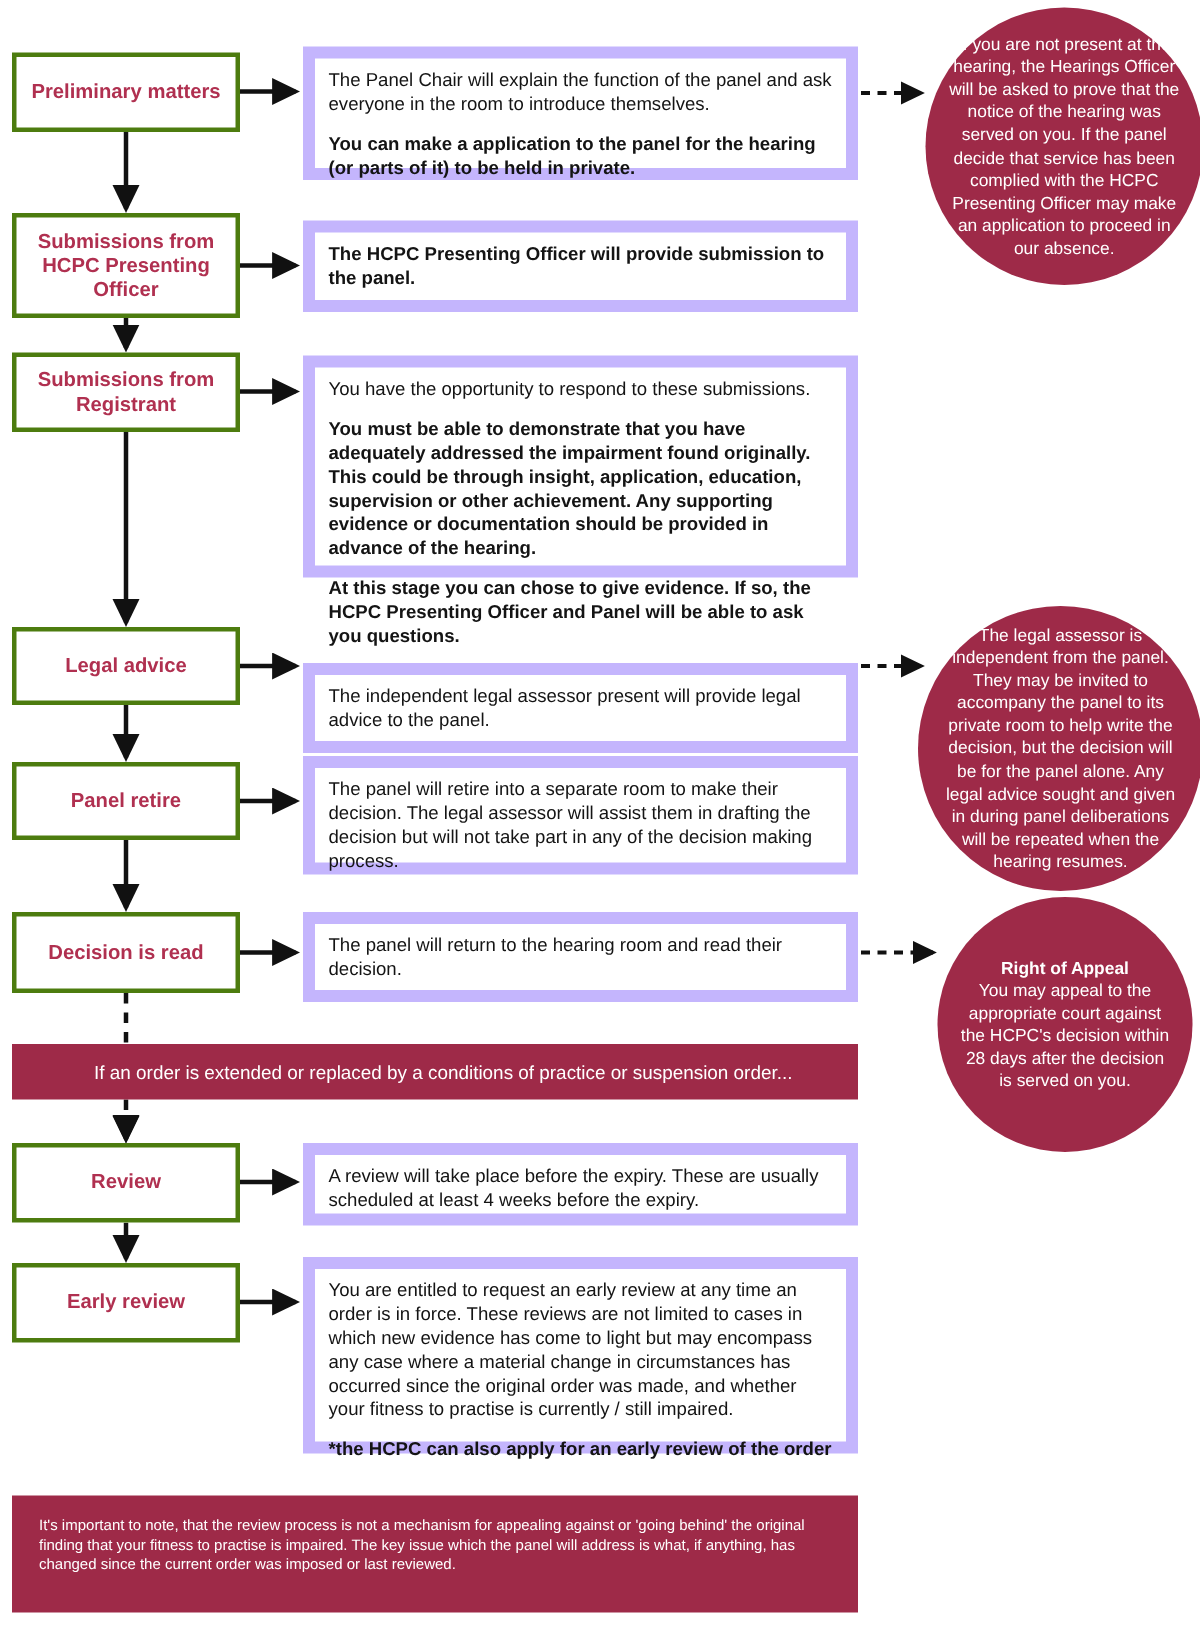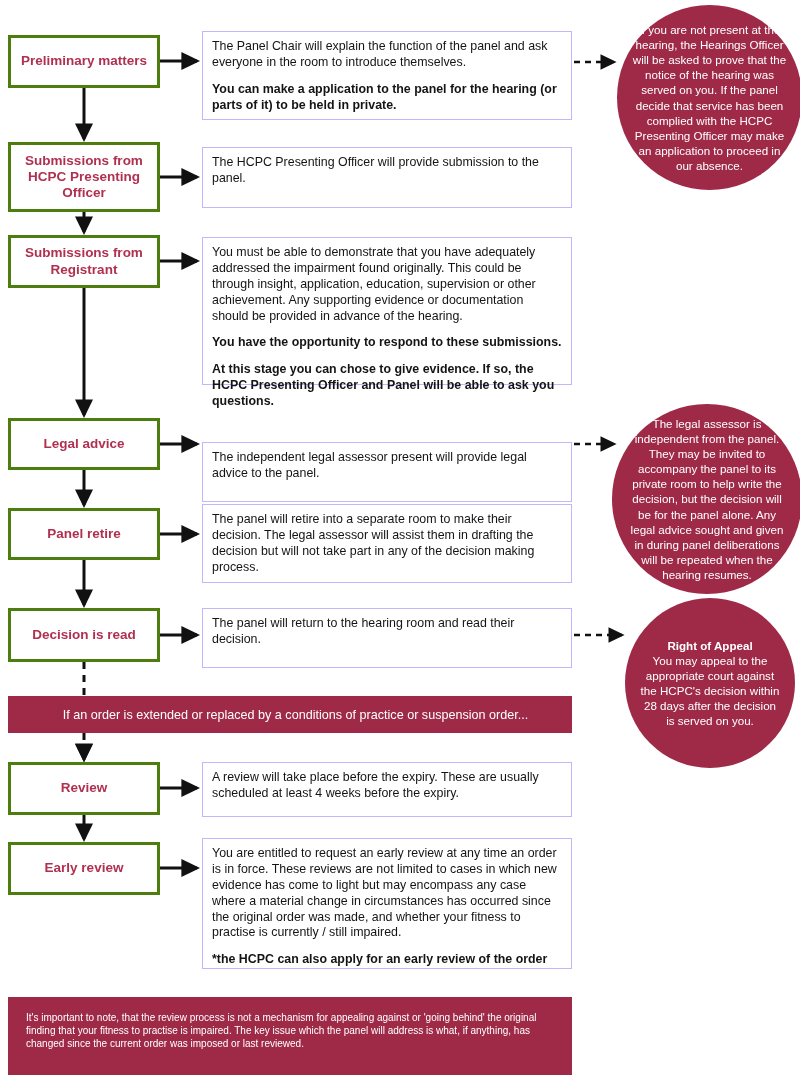--- a/index.html
+++ b/index.html
@@ -23,21 +23,21 @@
     line-height:1.2;
     text-align:center;
     display:flex;align-items:center;justify-content:center;
     padding:2px 4px;
   }
 
   
   .desc-box{
     position:absolute;left:202px;width:370px;
     box-sizing:border-box;
-    border:1px solid #c4b5fd;
+    border:8px solid #c4b5fd;
     background:#ffffff;
     color:#141414;
     font-size:12.4px;
     line-height:1.28;
     padding:7px 8px 7px 9px;
   }
   .desc-box p{margin:0;}
   .desc-box p + p{margin-top:11px;font-weight:bold;}
 
   
@@ -147,27 +147,27 @@
   </div>
   <div class="stage-box" style="top:842px;height:53px;">
     <span>Early review</span>
   </div>
 
   <div class="desc-box" style="top:31px;height:89px;">
     <p>The Panel Chair will explain the function of the panel and ask everyone in the room to introduce themselves.</p>
     <p>You can make a application to the panel for the hearing (or parts of it) to be held in private.</p>
   </div>
 
-  <div class="desc-box" style="top:147px;height:61px;">
+  <div class="desc-box" style="top:147px;height:61px;font-weight:bold;">
     <p>The HCPC Presenting Officer will provide submission to the panel.</p>
   </div>
 
   <div class="desc-box" style="top:237px;height:148px;">
+    <p>You have the opportunity to respond to these submissions.</p>
     <p>You must be able to demonstrate that you have adequately addressed the impairment found originally. This could be through insight, application, education, supervision or other achievement. Any supporting evidence or documentation should be provided in advance of the hearing.</p>
-    <p>You have the opportunity to respond to these submissions.</p>
     <p>At this stage you can chose to give evidence. If so, the HCPC Presenting Officer and Panel will be able to ask you questions.</p>
   </div>
 
   <div class="desc-box" style="top:418px;height:60px;margin-top:24px;">
     <p>The independent legal assessor present will provide legal advice to the panel.</p>
   </div>
 
   <div class="desc-box" style="top:504px;height:79px;">
     <p>The panel will retire into a separate room to make their decision. The legal assessor will assist them in drafting the decision but will not take part in any of the decision making process.</p>
   </div>

